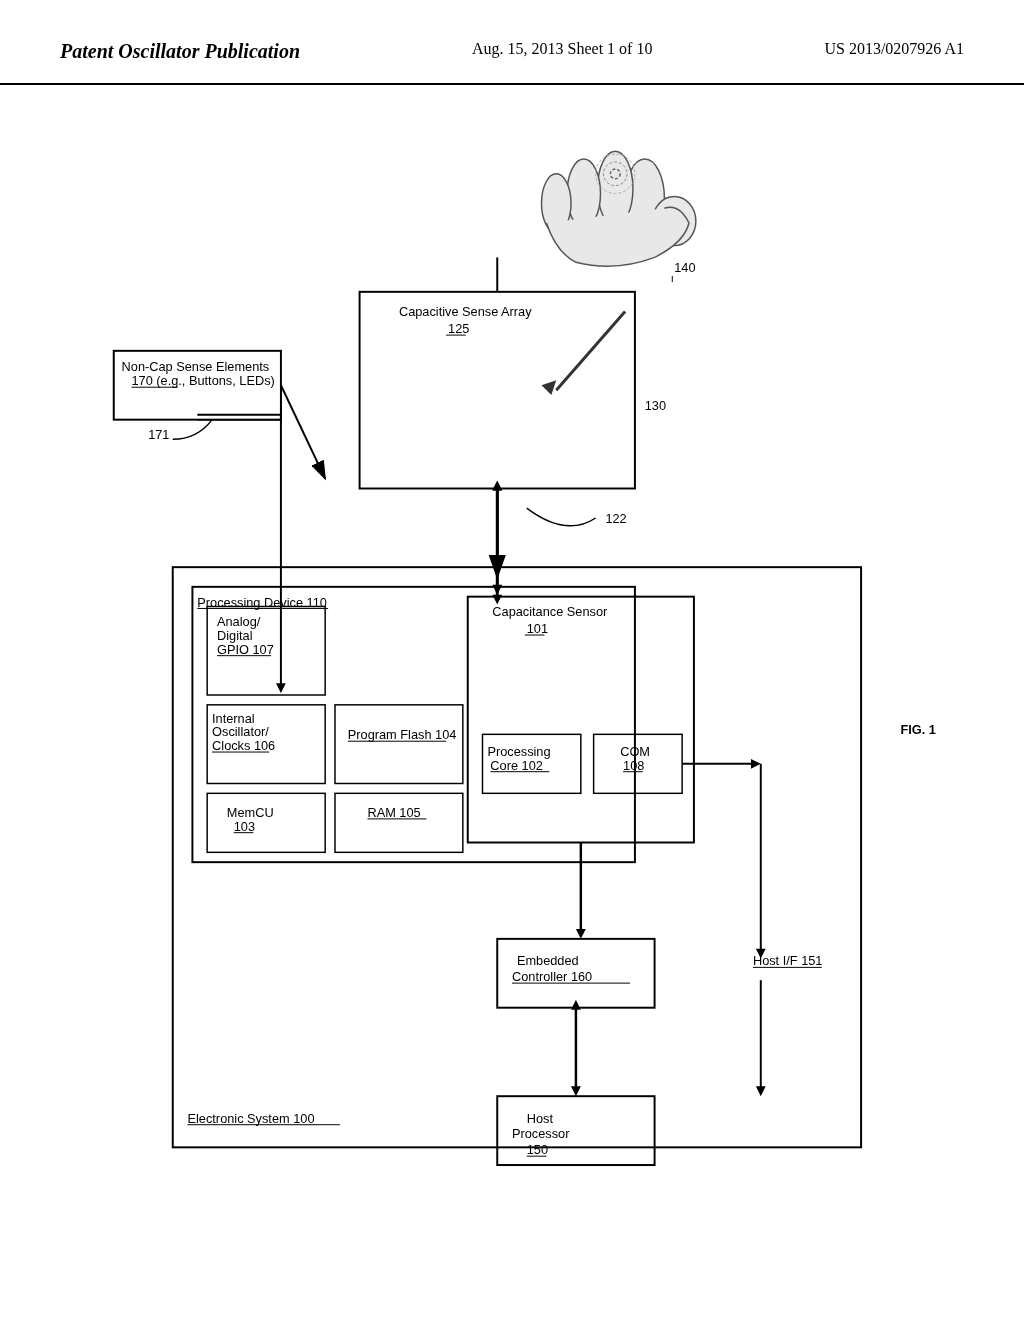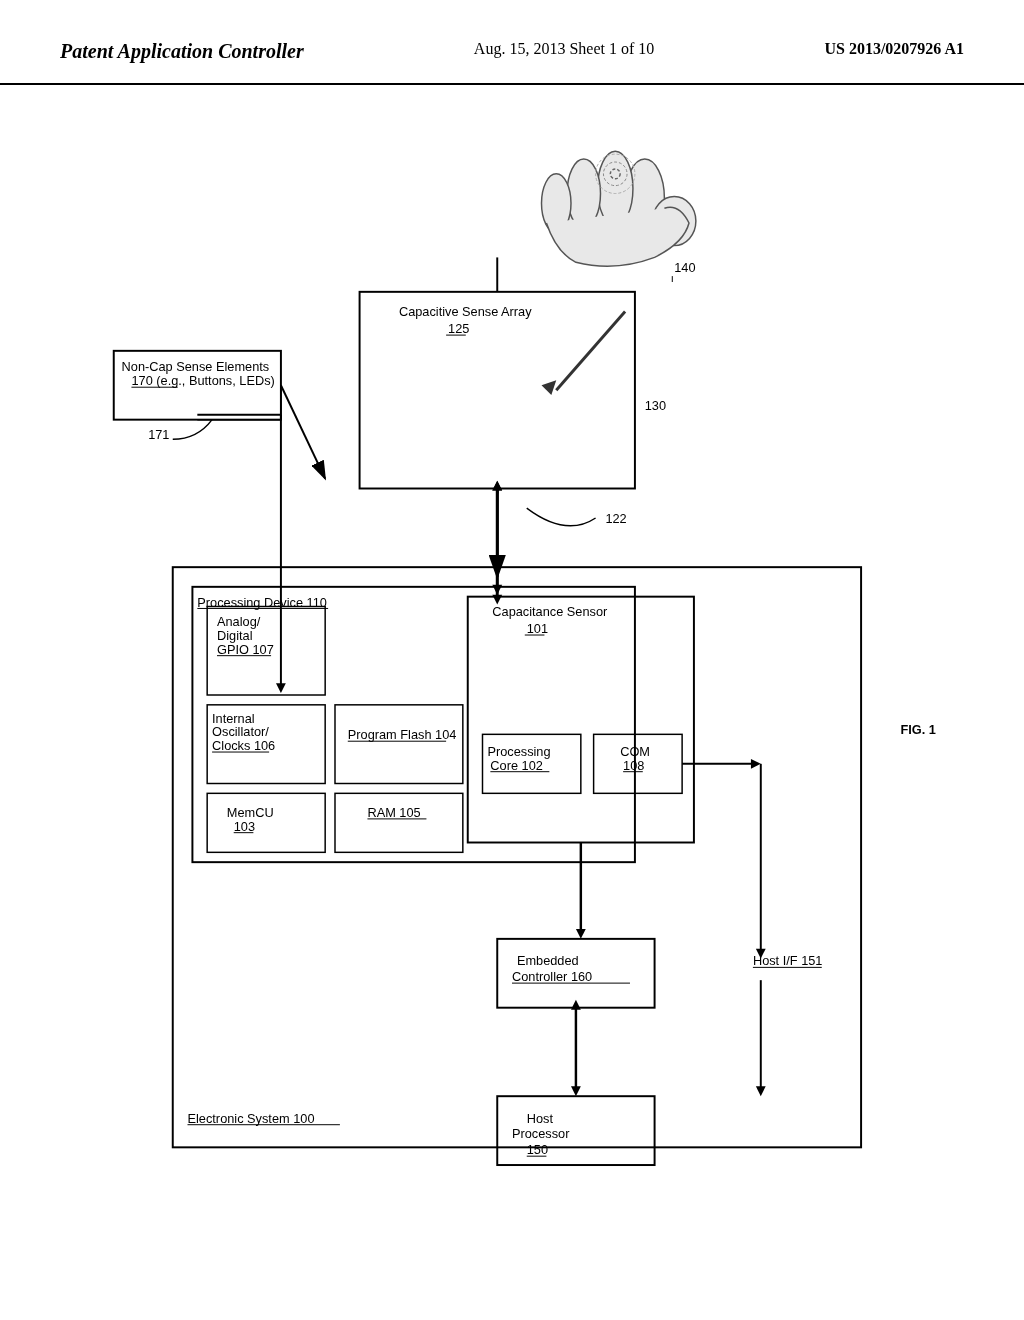--- a/index.html
+++ b/index.html
@@ -26,21 +26,21 @@
       font-style: italic;
     }
 
     .header-center {
       font-size: 16px;
       text-align: left;
     }
 
     .header-right {
       font-size: 16px;
-      font-weight: bold;
+      font-weight: normal;
     }
 
     .diagram-area {
       position: relative;
       width: 100%;
       height: 1220px;
       padding: 20px;
     }
 
     svg {
@@ -51,21 +51,21 @@
     text {
       font-family: Arial, sans-serif;
       font-size: 13px;
       fill: #000;
     }
   </style>
 </head>
 <body>
 
 <div class="page-header">
-  <div class="header-left">Patent Application Controller</div>
+  <div class="header-left">Patent Oscillator Publication</div>
   <div class="header-center">Aug. 15, 2013  Sheet 1 of 10</div>
   <div class="header-right">US 2013/0207926 A1</div>
 </div>
 
 <div class="diagram-area">
   <svg viewBox="0 0 950 1200" xmlns="http://www.w3.org/2000/svg">
 
     <text x="870" y="640" font-size="22" font-weight="bold" font-family="Arial">FIG. 1</text>
 
     <g>

